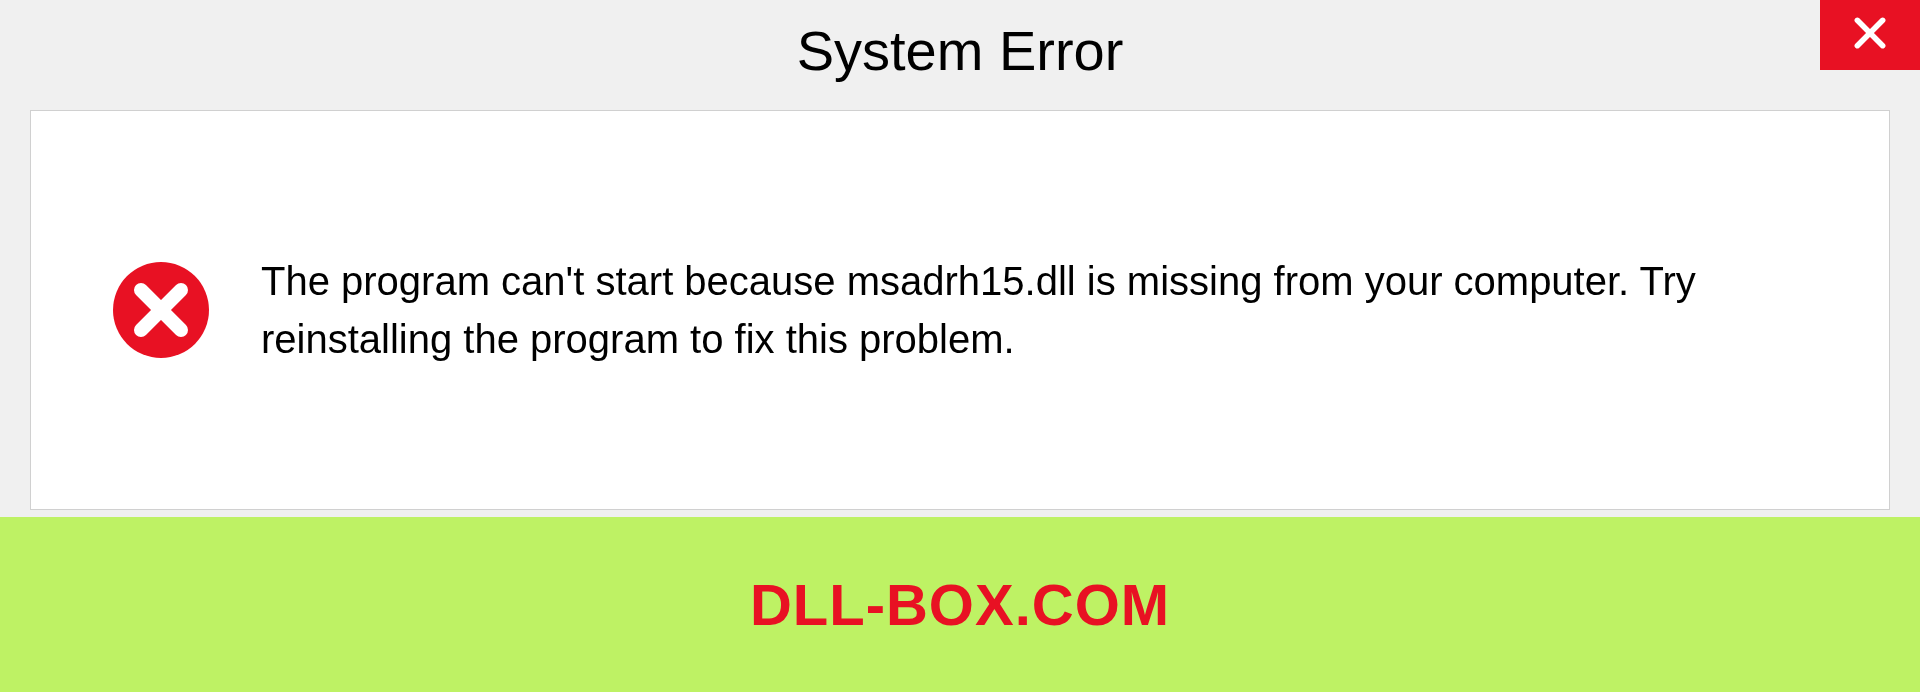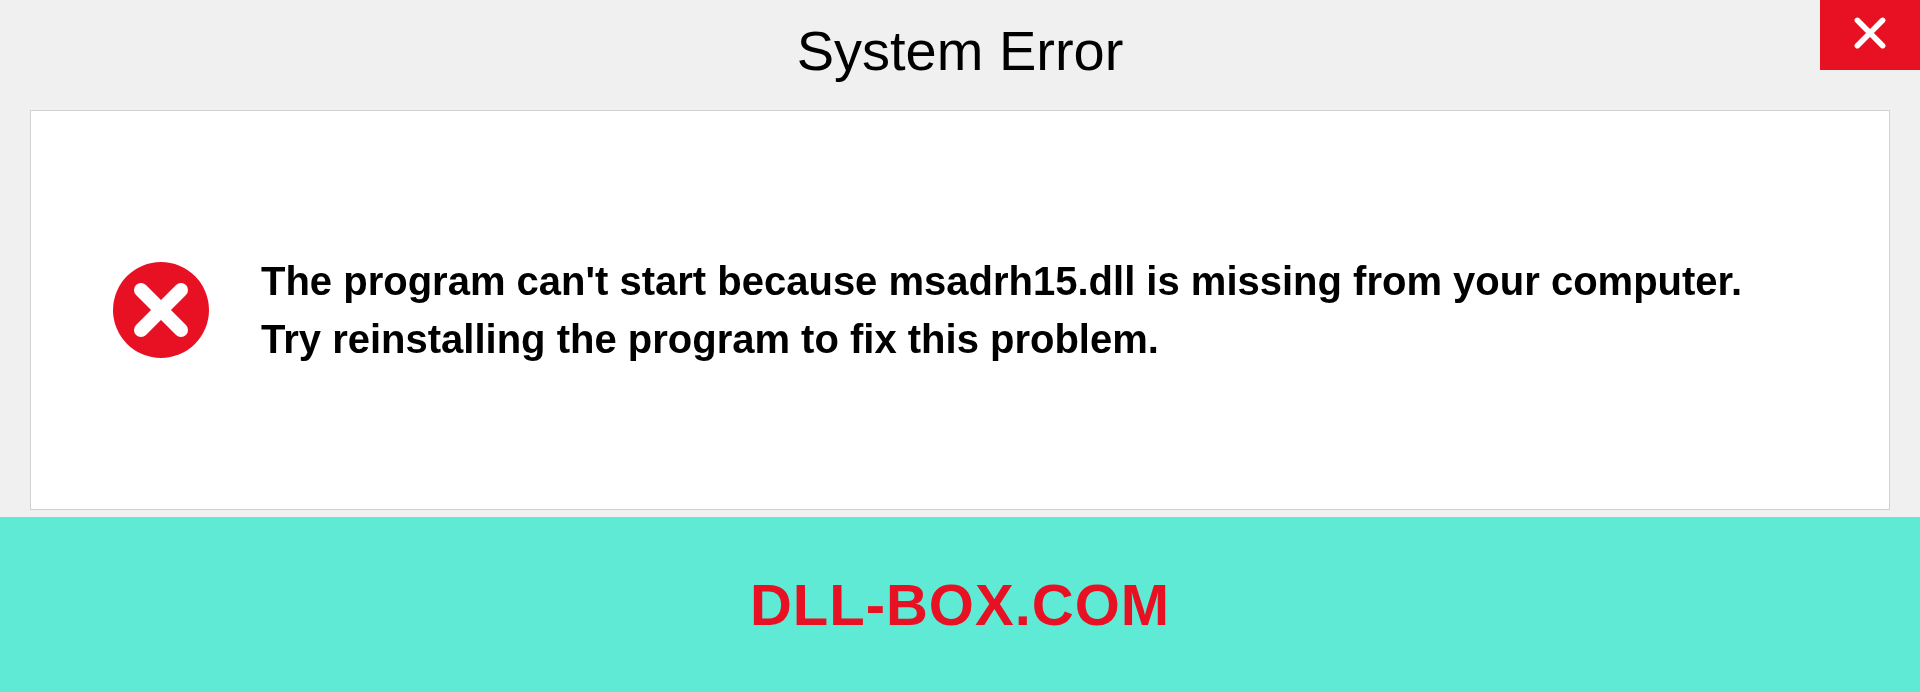--- a/index.html
+++ b/index.html
@@ -65,29 +65,29 @@
       margin-right: 50px;
     }
     .error-icon svg {
       width: 100%;
       height: 100%;
     }
     .message-text {
       font-size: 40px;
       line-height: 1.45;
       color: #000;
-      font-weight: 700;
+      font-weight: 400;
     }
     .footer-area {
       position: absolute;
       bottom: 0;
       left: 0;
       right: 0;
       height: 175px;
-      background: #5eead4;
+      background: #bef264;
       display: flex;
       align-items: center;
       justify-content: flex-end;
       padding: 0 45px;
     }
     .watermark {
       position: absolute;
       left: 50%;
       transform: translateX(-50%);
       font-size: 58px;

